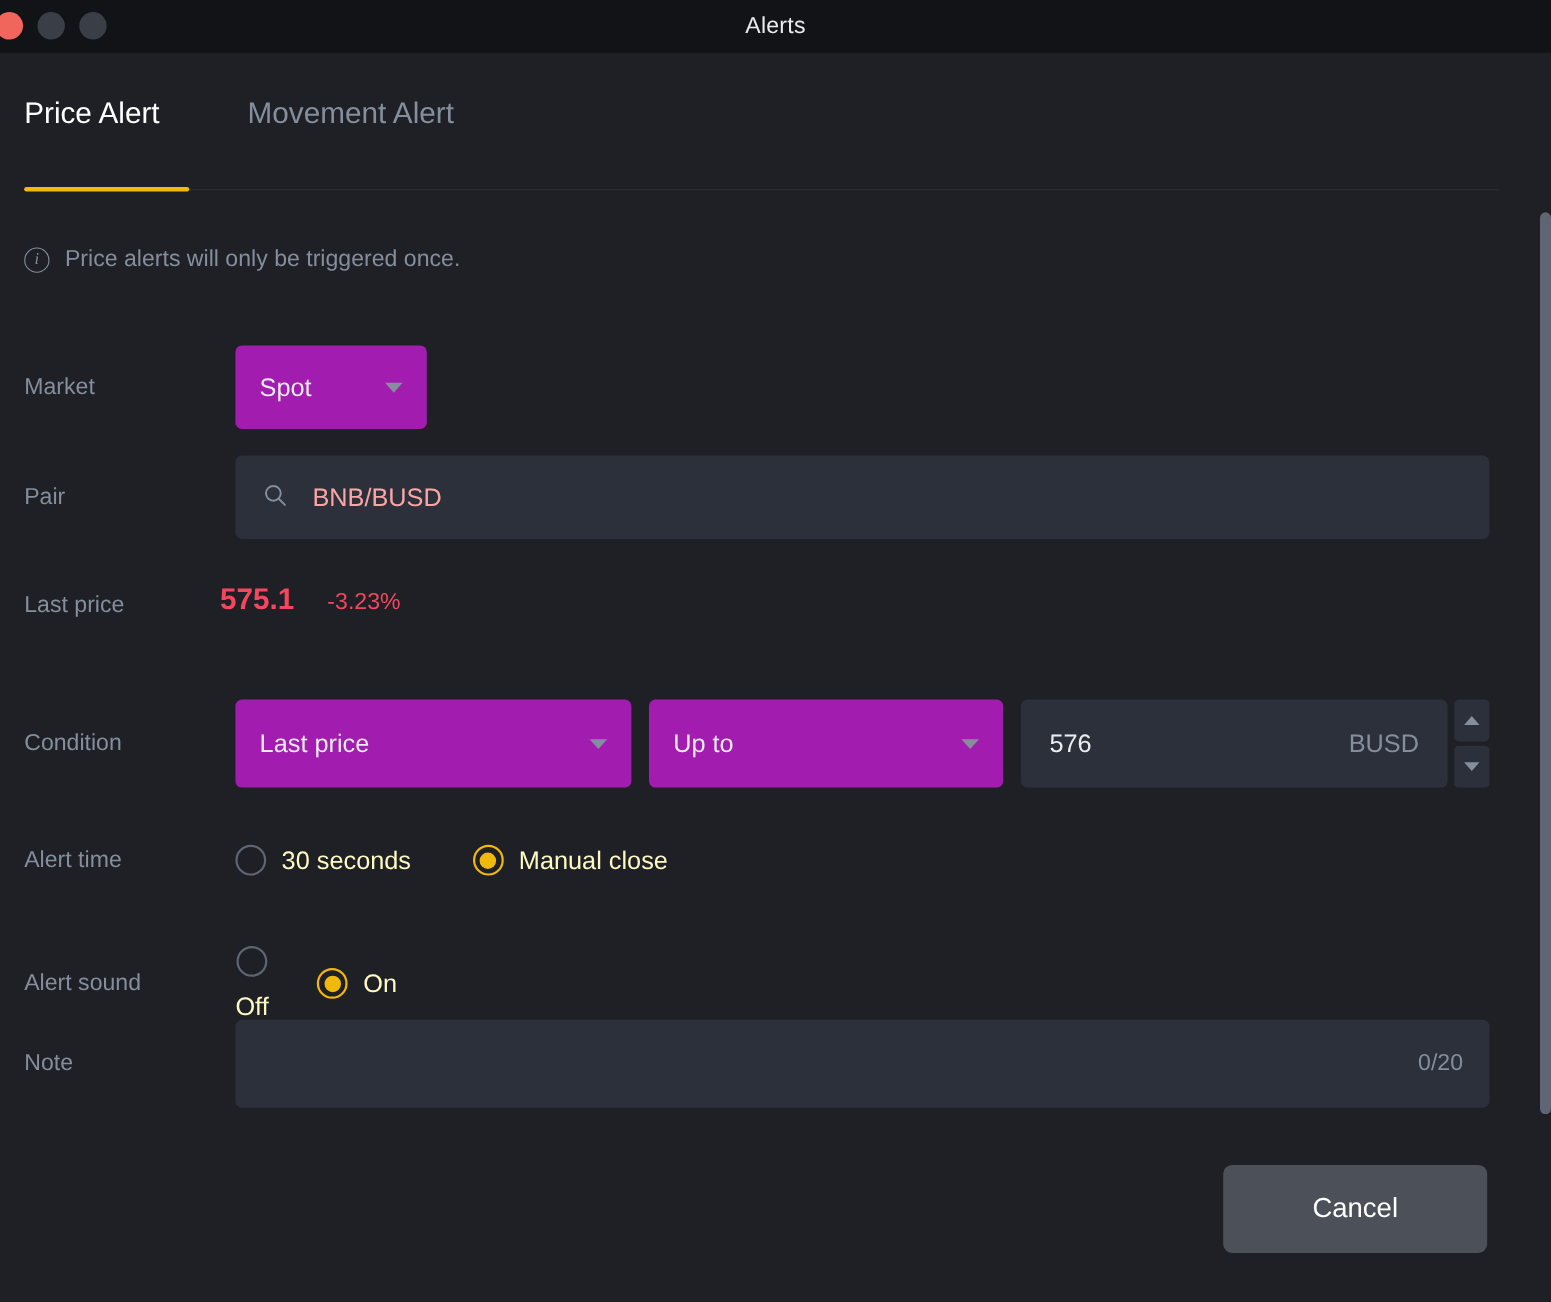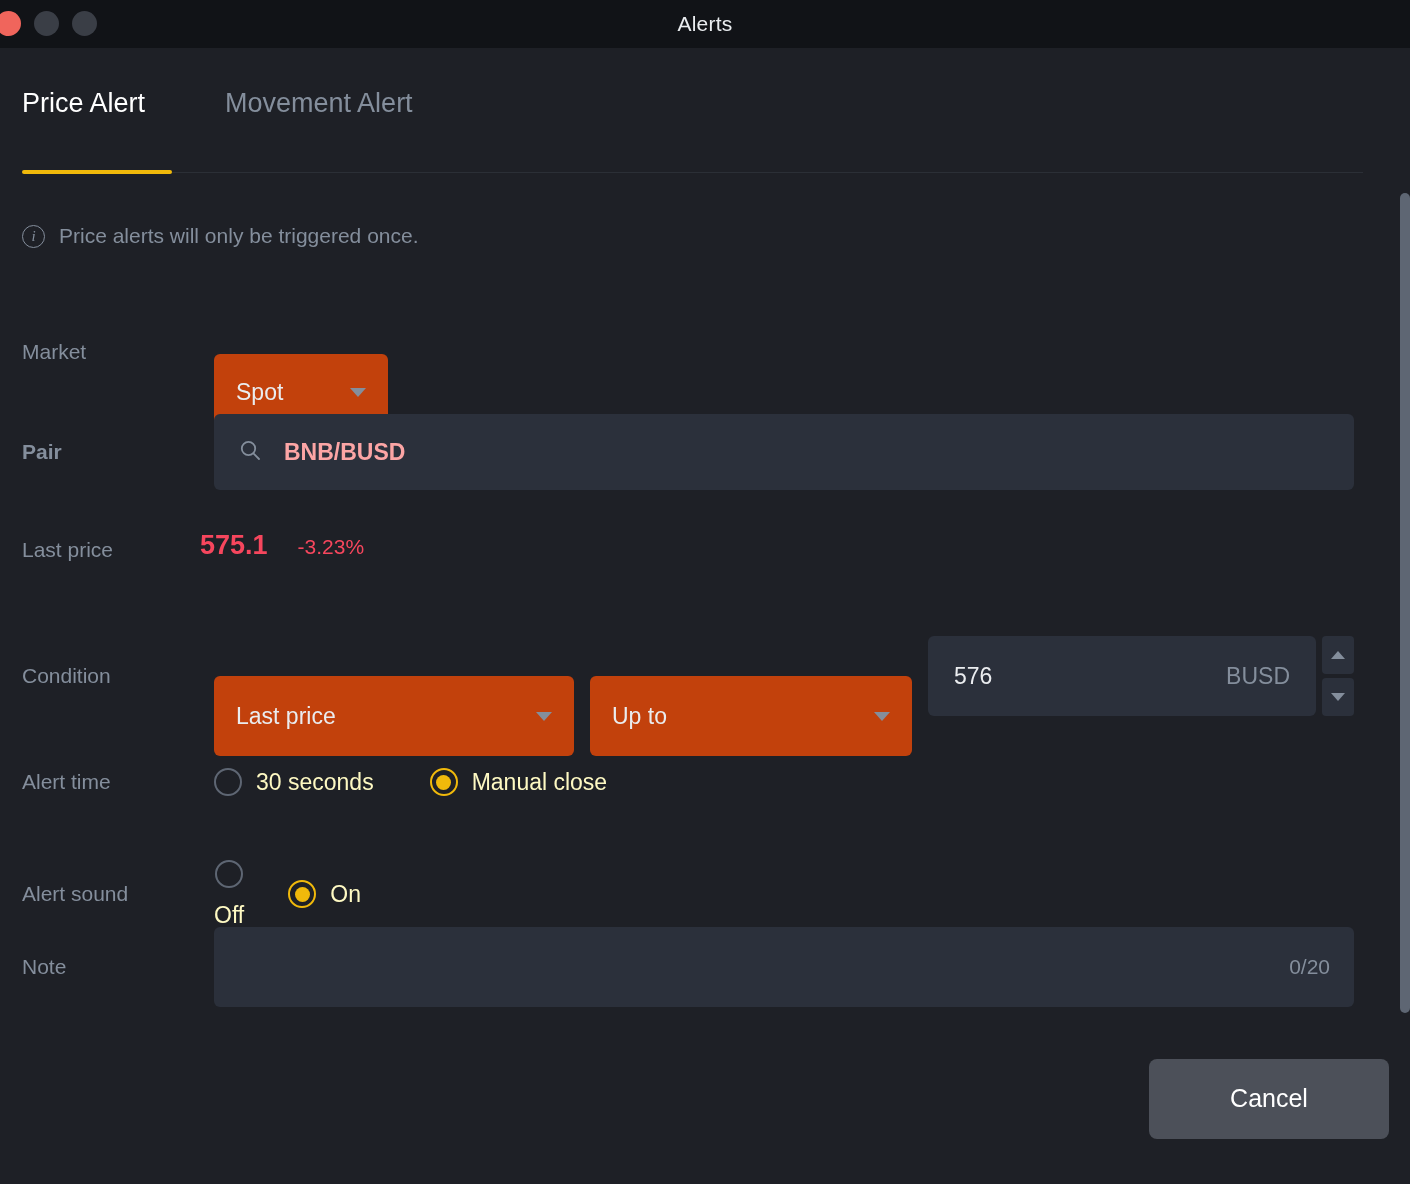--- a/index.html
+++ b/index.html
@@ -140,42 +140,41 @@
   .rowlabel {
     position: absolute;
     left: 22px;
     color: #848E9C;
     font-size: 21px;
     white-space: nowrap;
   }
 
   
   #row-market    { top: 140px; height: 76px; }
-  #row-pair      { top: 240px; height: 76px; font-weight: bold; }
+  #row-pair      { top: 240px; height: 76px; }
   #row-lastprice { top: 356px; height: 40px; }
   #row-condition { top: 462px; height: 80px; }
   #row-alerttime { top: 588px; height: 40px; }
   #row-alertsound{ top: 700px; height: 40px; }
   #row-note      { top: 753px; height: 80px; }
 
   .rowlabel.c { top: 50%; transform: translateY(-50%); }
 
   
   .select {
-    background: #c2410c;
+    background: #a21caf;
     border-radius: 6px;
     display: flex;
     align-items: center;
     justify-content: space-between;
     padding: 0 22px;
     color: #EAECEF;
     font-size: 23px;
     cursor: pointer;
     height: 80px;
-    margin-top: 40px;
   }
   .caret {
     width: 0; height: 0;
     border-left: 8px solid transparent;
     border-right: 8px solid transparent;
     border-top: 9px solid #848E9C;
     margin-left: 22px;
     flex: none;
   }
 
@@ -363,21 +362,21 @@
     position: absolute;
     left: 0;
     top: 1013px;
     width: 1410px;
     height: 171px;
     background: #1E2026;
     display: flex;
     align-items: center;
     justify-content: flex-end;
     gap: 32px;
-    padding-right: 21px;
+    padding-right: 58px;
   }
   .btn {
     border: none;
     border-radius: 8px;
     font-size: 25px;
     cursor: pointer;
     font-family: "Liberation Sans", sans-serif;
   }
   .btn-cancel {
     width: 240px; height: 80px;

